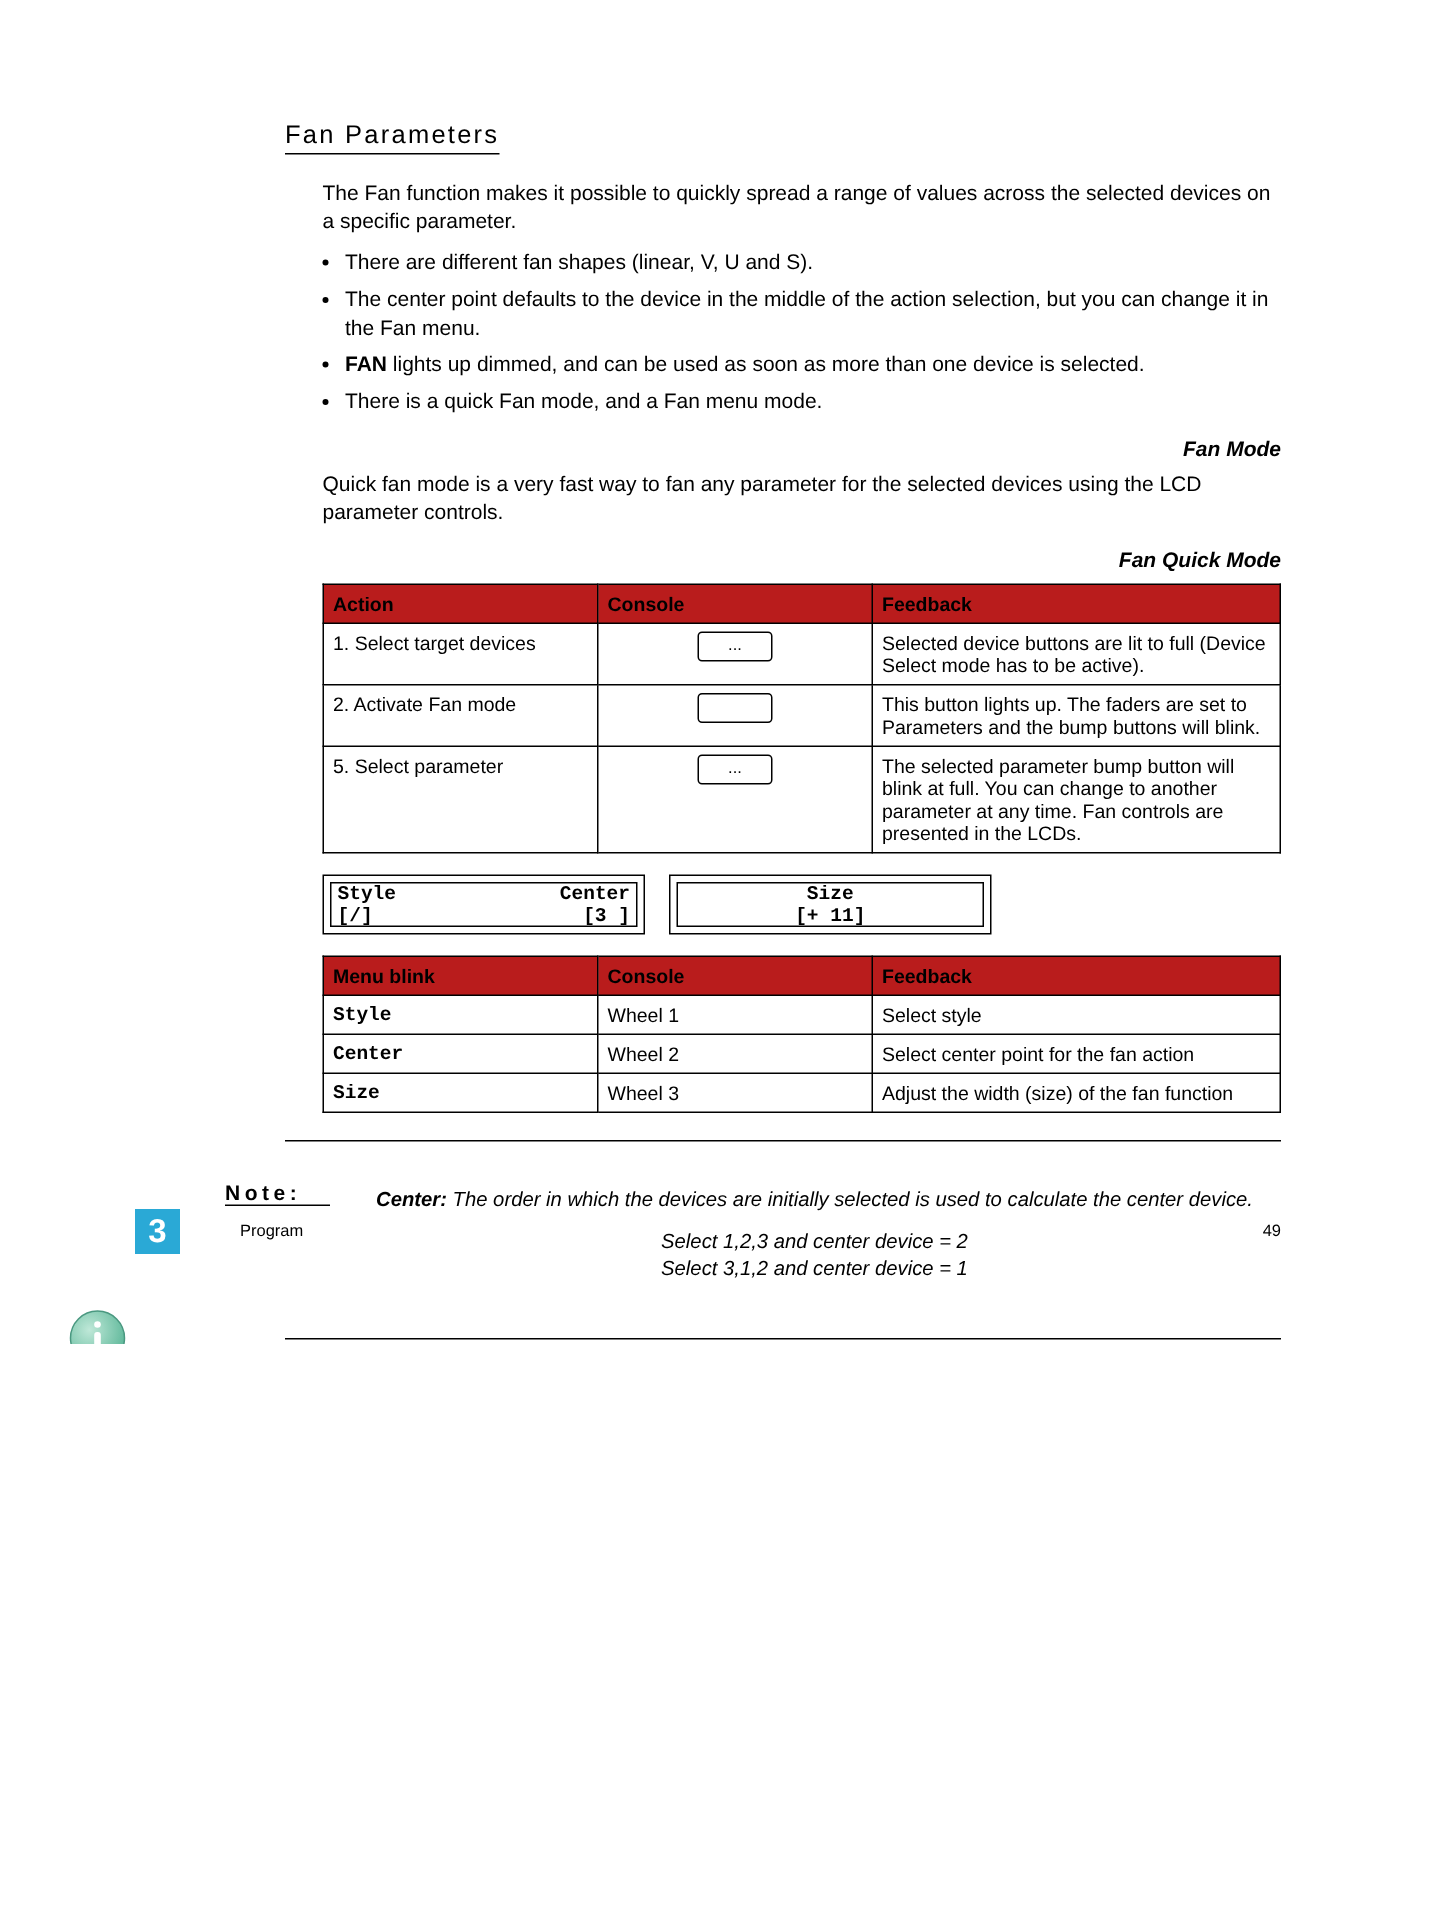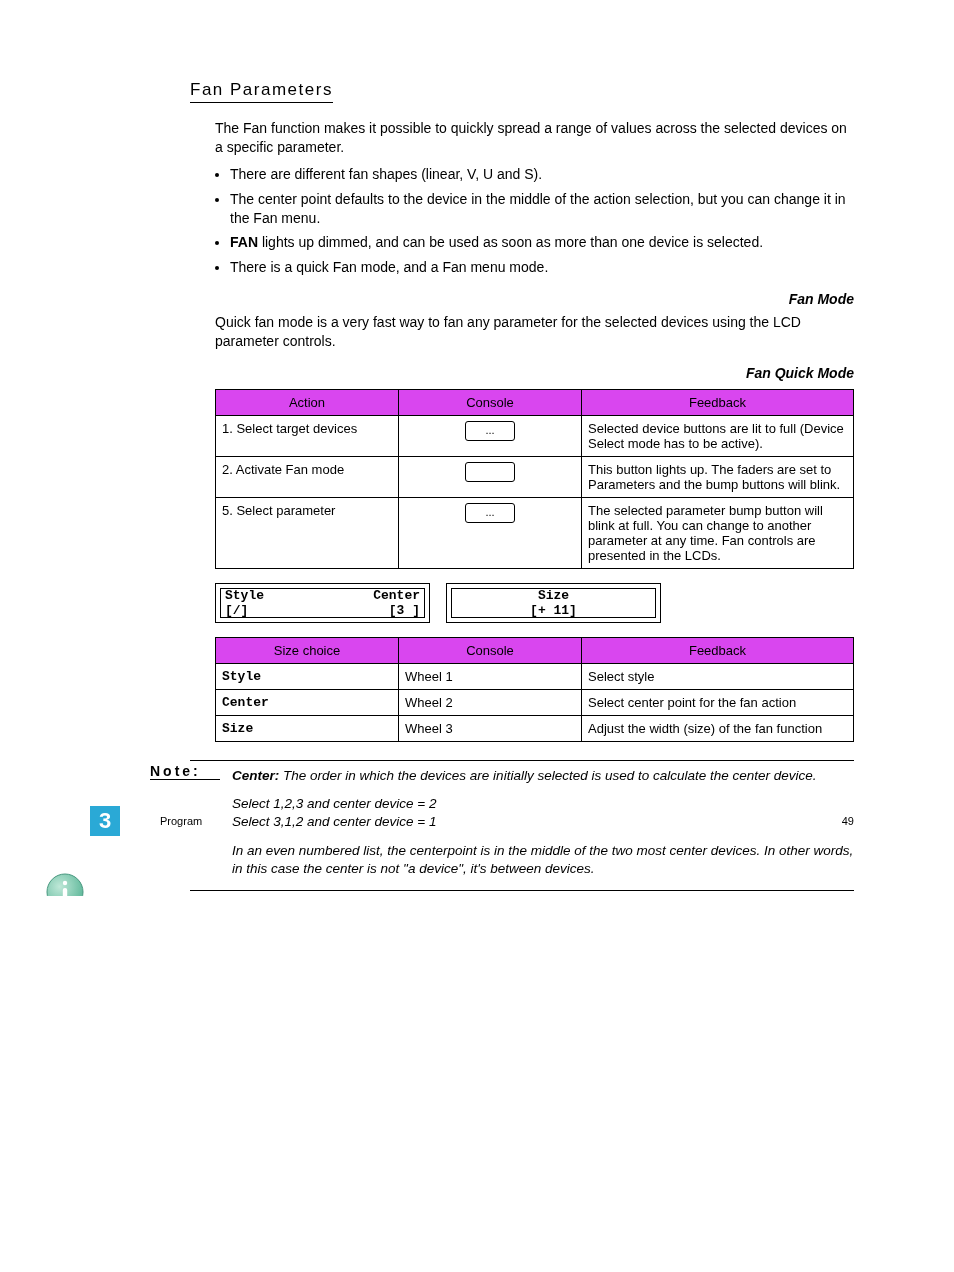--- a/index.html
+++ b/index.html
@@ -58,23 +58,22 @@
     margin: 8px 0;
     font-size: 13px;
   }
   table.grid th, table.grid td {
     border: 1px solid #000;
     padding: 5px 6px;
     text-align: left;
     vertical-align: top;
   }
   table.grid th {
-    font-weight: normal;
-    background: #d946ef;
-    text-align: center;
+    font-weight: bold;
+    background: #b91c1c;
   }
   .col-action { width: 170px; }
   .col-console { width: 170px; }
   .btn {
     display: inline-block;
     border: 1.5px solid #000;
     border-radius: 3px;
     width: 48px;
     height: 18px;
     line-height: 16px;
@@ -115,40 +114,40 @@
     text-align: center;
   }
   .mono-bold {
     font-family: "Courier New", monospace;
     font-weight: bold;
   }
   .note-block {
     border-top: 1px solid #000;
     border-bottom: 1px solid #000;
     margin-top: 18px;
-    padding: 2px 0;
+    padding: 26px 0;
     display: flex;
   }
   .note-label {
     font-weight: bold;
     letter-spacing: 3px;
     border-bottom: 1px solid #000;
     display: inline-block;
     align-self: flex-start;
     margin-right: 12px;
     margin-left: -40px;
     width: 70px;
   }
   .note-body {
     flex: 1;
     font-style: italic;
     font-size: 13.5px;
     line-height: 1.35;
   }
-  .note-body p { margin: 4px 0 10px 0; }
+  .note-body p { margin: 4px 0 10px 0; text-align: center; }
   .info-icon {
     position: absolute;
     left: 45px;
     top: 872px;
     width: 40px;
     height: 40px;
   }
   .info-icon svg { width: 40px; height: 40px; }
   .footer {
     position: absolute;
@@ -250,21 +249,21 @@
         <div class="lcd-inner">
           <div class="lcd-center">Size</div>
           <div class="lcd-center">[+ 11]</div>
         </div>
       </div>
     </div>
 
     <table class="grid">
       <tbody>
             <tr>
-        <th class="col-action">Size choice</th>
+        <th class="col-action">Menu blink</th>
         <th class="col-console">Console</th>
         <th>Feedback</th>
       </tr>
       <tr>
         <td class="mono-bold">Style</td>
         <td>Wheel 1</td>
         <td>Select style</td>
       </tr>
       <tr>
         <td class="mono-bold">Center</td>
@@ -279,21 +278,20 @@
     </tbody>
         </table>
     </div>
 
     <div class="note-block">
       <span class="note-label">Note:</span>
       <div class="note-body">
         <p><b>Center:</b><span> The order in which the devices are initially selected is used to calculate the center device.</span></p>
         <p style="white-space:pre-line">Select 1,2,3 and center device = 2
 Select 3,1,2 and center device = 1</p>
-        <p>In an even numbered list, the centerpoint is in the middle of the two most center devices. In other words, in this case the center is not "a device", it's between devices.</p>
       </div>
     </div>
 
   </div>
 
   <div class="info-icon">
     <svg viewBox="0 0 40 40">
       <defs>
         <radialGradient id="g" cx="35%" cy="35%" r="70%">
           <stop offset="0%" stop-color="#bfe8d8"></stop>

